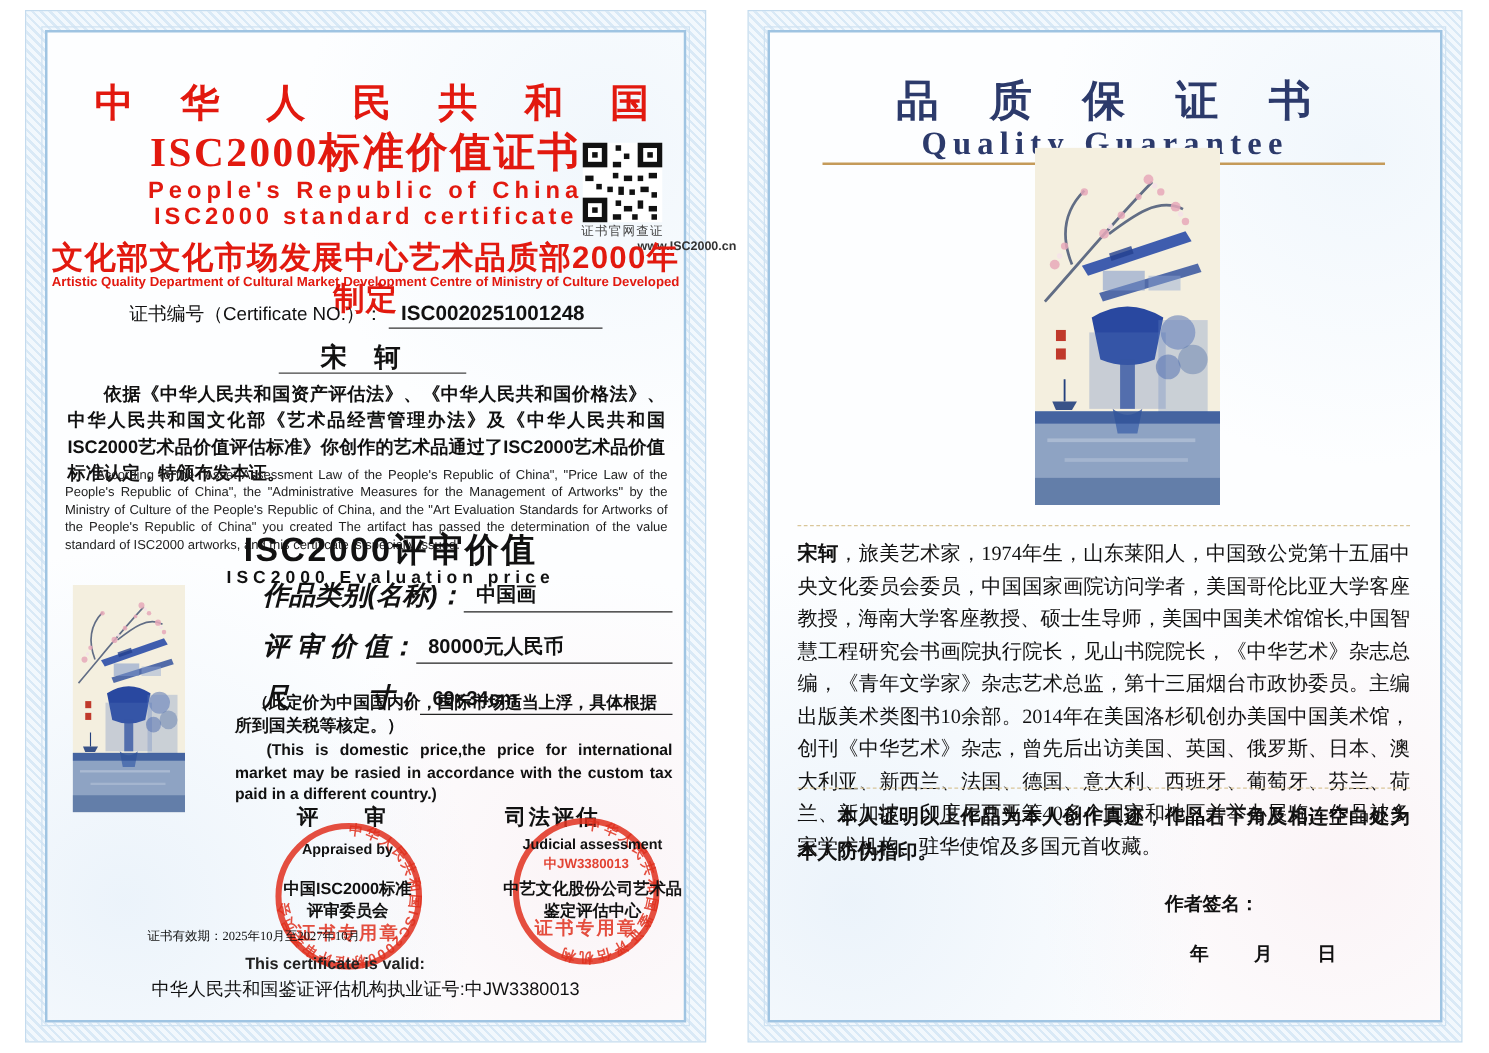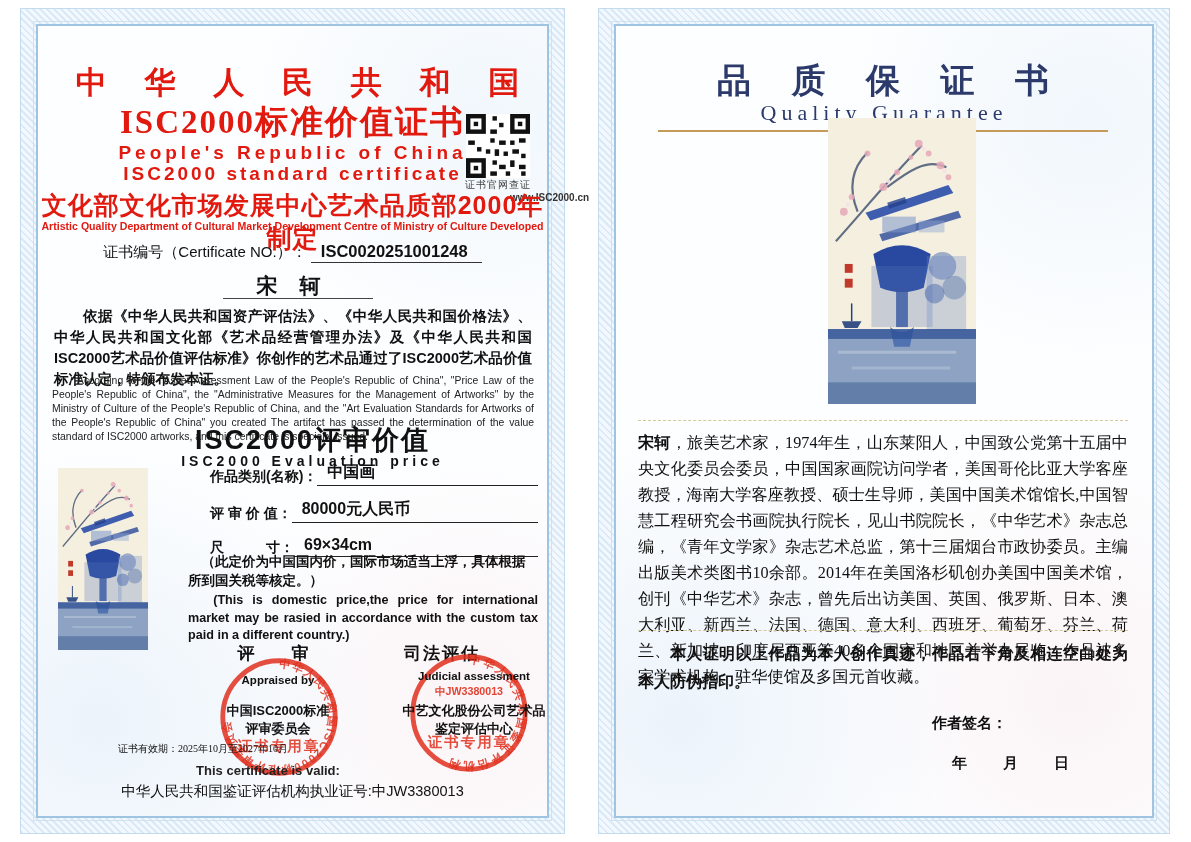--- a/index.html
+++ b/index.html
@@ -54,21 +54,21 @@
              color:#111; line-height:21px; text-align:justify; text-indent:2em; }
   .para-en { top:348px; left:14px; width:482px; font-size:10.4px; color:#222;
              line-height:14px; text-align:justify; text-indent:2.4em; font-weight:500;}
   .sec-title { top:396px; left:40px; right:0; text-align:center; font-size:27px;
                font-weight:bold; color:#111; letter-spacing:2px;}
   .sec-sub { top:427px; left:40px; right:0; text-align:center; font-size:14px;
              font-weight:bold; color:#111; letter-spacing:4px; }
   .art-left { left:20px; top:442px; width:90px; height:182px; }
   .fields { left:172px; top:436px; width:328px; color:#111; }
   .frow { display:flex; align-items:flex-end; margin-bottom:13px; }
-  .flabel { font-weight:bold; font-size:14px; white-space:pre; }
+  .flabel { font-weight:bold; font-size:21px; white-space:pre;font-style:italic; }
   .fval { flex:1; border-bottom:1.5px solid #222; font-weight:bold; font-size:16px;
           padding:0 4px 2px 10px; }
   .note-cn { left:150px; top:526px; width:345px; font-size:13.5px; font-weight:bold;
              color:#111; line-height:19px; text-indent:1em;}
   .note-en { left:150px; top:566px; width:350px; font-size:12.6px; font-weight:bold;
              color:#111; line-height:17.5px; text-indent:2em; text-align:justify;}
   .col-h { top:616px; font-size:17px; font-weight:bold; color:#111; }
   .col-h.left { left:160px; width:160px; text-align:center; letter-spacing:10px;}
   .col-h.right { left:366px; width:140px; text-align:left; letter-spacing:2px;}
   .stamp { width:126px; height:126px; }
@@ -87,21 +87,21 @@
               font-weight:normal; color:#111;
               font-family:"Liberation Serif","DejaVu Serif",serif; }
   .valid-en { left:80px; top:737px; width:300px; text-align:center; font-size:13px;
               font-weight:bold; color:#222; }
   .license { top:756px; font-size:14.5px; color:#111; }
 
   
   .navy { color:#2c3a6b; }
   .r-title { top:32px; font-size:34px; font-weight:bold; letter-spacing:16px;
              font-family:"Liberation Serif","DejaVu Serif",serif; padding-left:14px;}
-  .r-sub { top:74px; font-size:22px; font-weight:normal; letter-spacing:5px;
+  .r-sub { top:74px; font-size:26px; font-weight:bold; letter-spacing:5px;
            font-family:"Liberation Serif","DejaVu Serif",serif; }
   .gold-line { top:104px; left:42px; width:450px; border-top:2px solid #c59b5a; }
   .art-right { left:212px; top:92px; width:148px; height:286px; }
   .sep { border-top:1.5px dashed #d9c699; left:22px; width:490px; }
   .sep1 { top:394px; }
   .sep2 { top:604px; }
   .bio { top:404px; left:22px; width:490px; font-size:16.2px; color:#111;
          line-height:26px; text-align:justify;
          font-family:"Liberation Serif","DejaVu Serif",serif; }
   .bio b { font-weight:bold; }

